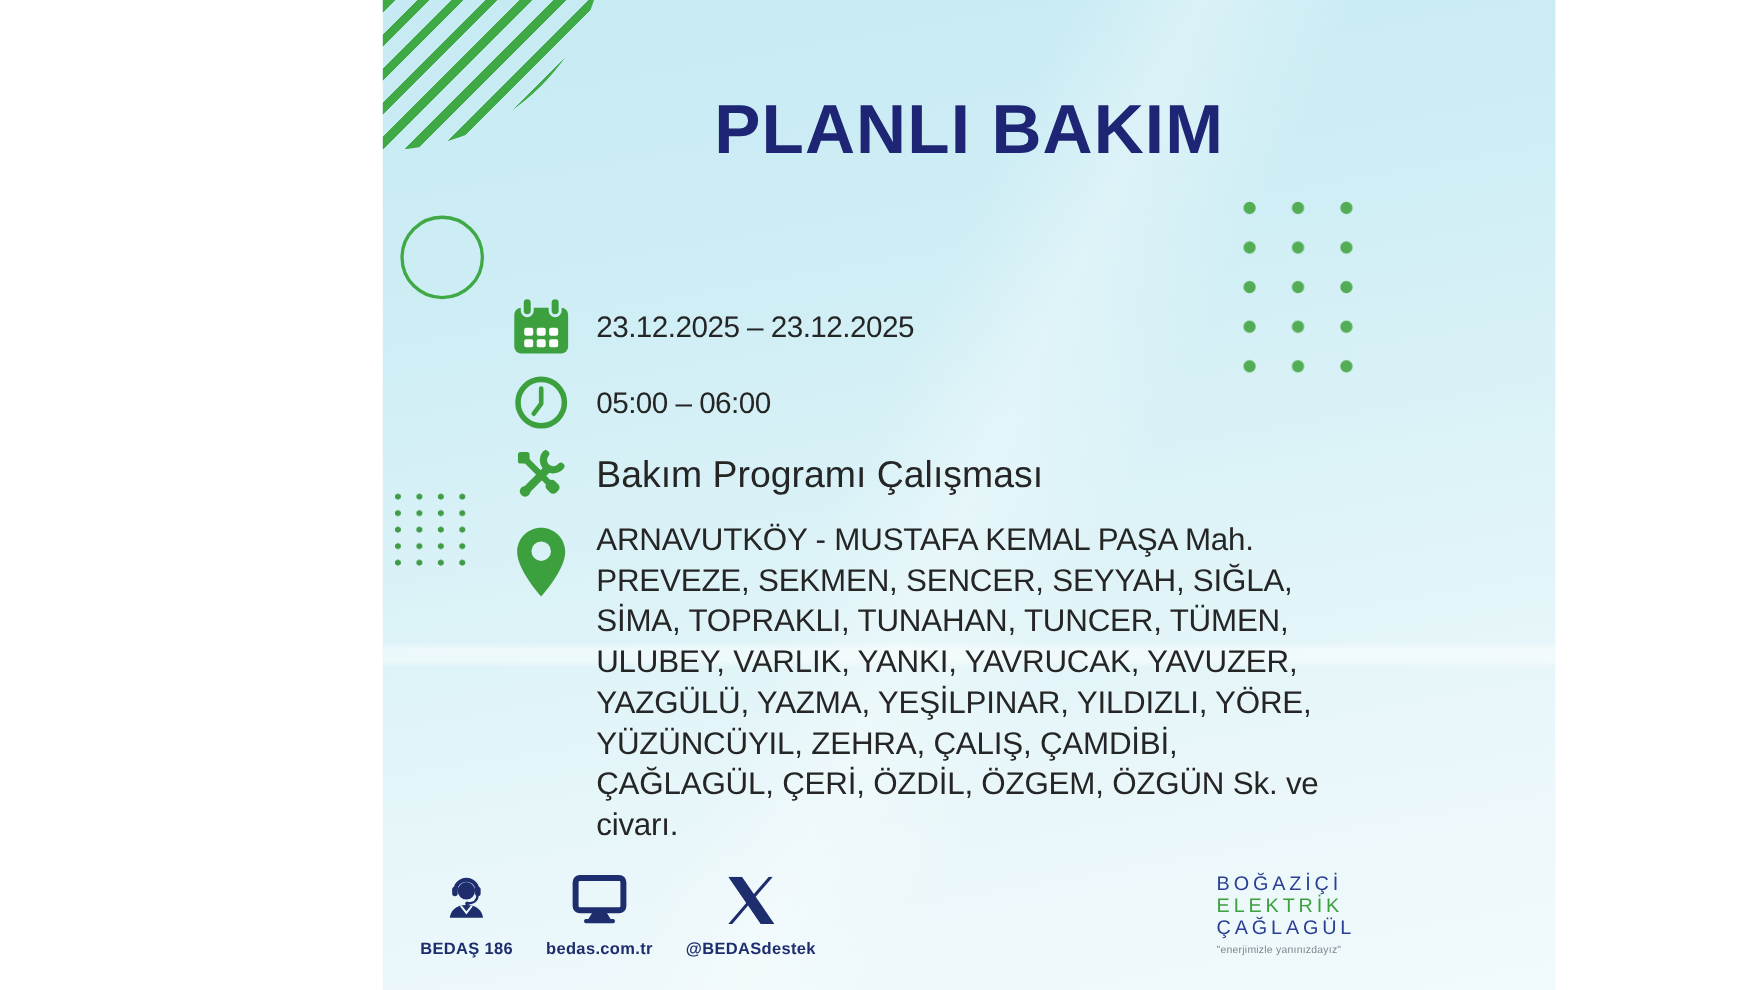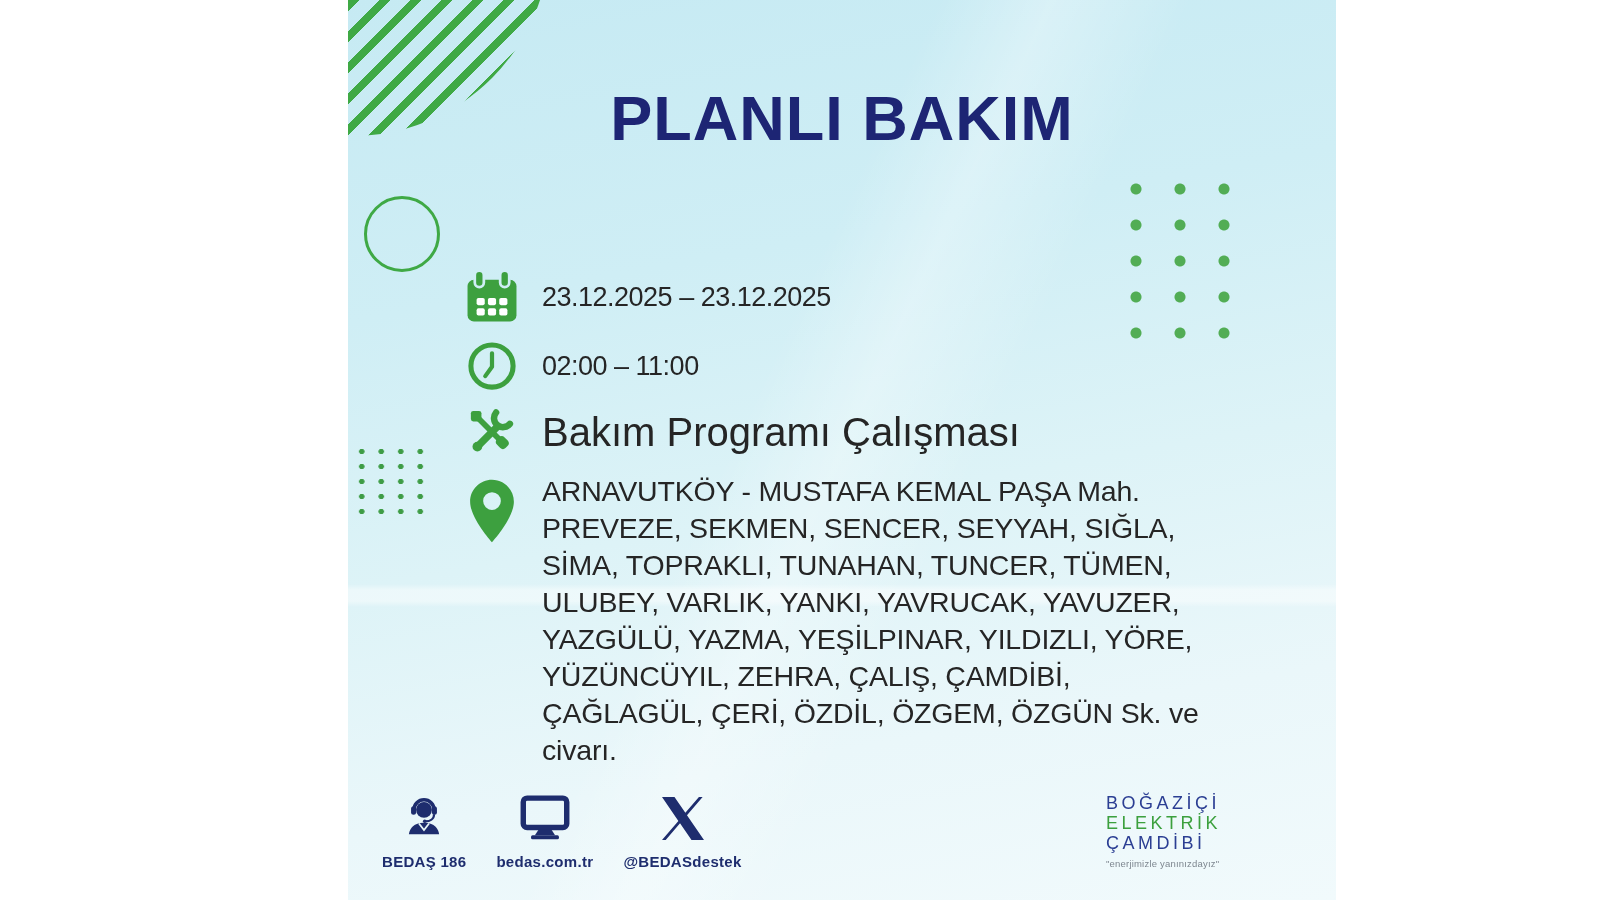--- a/index.html
+++ b/index.html
@@ -1,21 +1,21 @@
 <!DOCTYPE html>
 <html><head>
 <meta charset="utf-8">
 <style>
   html,body{margin:0;padding:0;}
   body{
     width:1600px;height:900px;background:#ffffff;position:relative;overflow:hidden;
     font-family:"Liberation Sans", sans-serif;
   }
   .canvas{
-    position:absolute;left:348px;top:0;width:988px;height:900px;
+    position:absolute;left:348px;top:0;width:1066px;height:900px;
     background:
       linear-gradient(180deg, rgba(255,255,255,0) 584px, rgba(255,255,255,.45) 590px, rgba(255,255,255,.45) 601px, rgba(255,255,255,0) 607px),
       linear-gradient(115deg, rgba(255,255,255,0) 42%, rgba(255,255,255,.30) 50%, rgba(255,255,255,0) 60%),
       linear-gradient(170deg, #c6eaf3 0%, #cfeef5 30%, #ddf3f7 55%, #eaf7fa 78%, #f1fafc 100%);
   }
   
   .deco-stripes{
     position:absolute;left:0;top:0;width:200px;height:142px;
     background:repeating-linear-gradient(135deg,#3fa945 0 8px,rgba(0,0,0,0) 8px 22px);
     clip-path:circle(198px at 4px -62px);
@@ -37,21 +37,21 @@
   
   .header{position:absolute;top:82px;left:0;right:0;text-align:center;color:#1d2574;}
   .header h1{margin:0;font-size:63px;font-weight:bold;letter-spacing:1px;}
   .header h2{margin:8px 0 0;font-size:45px;font-weight:normal;letter-spacing:3px;}
   
   .rows{position:absolute;left:112px;top:268px;width:760px;color:#252525;}
   .row{display:flex;align-items:center;}
   .row + .row{margin-top:13px;}
   .row .iconbox{width:64px;display:flex;justify-content:center;flex-shrink:0;}
   .row .txt{margin-left:18px;font-size:27px;letter-spacing:-0.5px;}
-  .row .txt.small{font-size:40px;letter-spacing:0;}
+  .row .txt.small{font-size:34px;letter-spacing:0;}
   .row.location{align-items:flex-start;margin-top:15px;}
   .row.location .iconbox{padding-top:4px;}
   .loc-text{margin-left:18px;font-size:28.5px;line-height:37px;width:702px;letter-spacing:-0.2px;}
   
   .contacts{position:absolute;left:34px;top:794px;display:flex;align-items:flex-end;gap:30px;}
   .contact{display:flex;flex-direction:column;align-items:center;gap:9px;}
   .contact-label{font-size:15px;font-weight:bold;color:#1e2d6e;letter-spacing:.3px;white-space:nowrap;}
   .logo{position:absolute;left:758px;top:793px;width:140px;}
   .logo-line{font-weight:normal;font-size:18px;letter-spacing:3.5px;line-height:20px;}
   .logo-blue{color:#2b3e93;}
@@ -93,21 +93,21 @@
       <span class="txt">23.12.2025 – 23.12.2025</span>
     </div>
 
     <div class="row">
       <span class="iconbox">
         <svg width="54" height="54" viewBox="0 0 64 64">
           <circle cx="32" cy="32" r="25" fill="none" stroke="#3da03f" stroke-width="6"></circle>
           <path d="M32 17 V33 L24 44" fill="none" stroke="#3da03f" stroke-width="5" stroke-linecap="round" stroke-linejoin="round"></path>
         </svg>
       </span>
-      <span class="txt">02:00 – 11:00</span>
+      <span class="txt">05:00 – 06:00</span>
     </div>
 
     <div class="row">
       <span class="iconbox">
         <svg width="52" height="52" viewBox="0 0 64 64">
           <rect x="6" y="6" width="13" height="13" rx="3" fill="#3da03f"></rect>
           <line x1="13" y1="13" x2="44" y2="44" stroke="#3da03f" stroke-width="7" stroke-linecap="round"></line>
           <rect x="38" y="38" width="13" height="15" rx="5" fill="#3da03f" transform="rotate(-45 44 45)"></rect>
           <line x1="14" y1="50" x2="38" y2="26" stroke="#3da03f" stroke-width="9" stroke-linecap="round"></line>
           <path d="M37 8 a11 11 0 1 0 17 14" fill="none" stroke="#3da03f" stroke-width="8" stroke-linecap="round"></path>
@@ -164,17 +164,17 @@
         </svg>
       </span>
       <span class="contact-label">@BEDASdestek</span>
     </div>
 
   </div>
 
   <div class="logo">
     <div class="logo-line logo-blue">BOĞAZİÇİ</div>
     <div class="logo-line logo-green">ELEKTRİK</div>
-    <div class="logo-line logo-blue">ÇAMDİBİ</div>
+    <div class="logo-line logo-blue">ÇAĞLAGÜL</div>
     <div class="tagline">"enerjimizle yanınızdayız"</div>
   </div>
 
 </div>
 
 </body></html>

